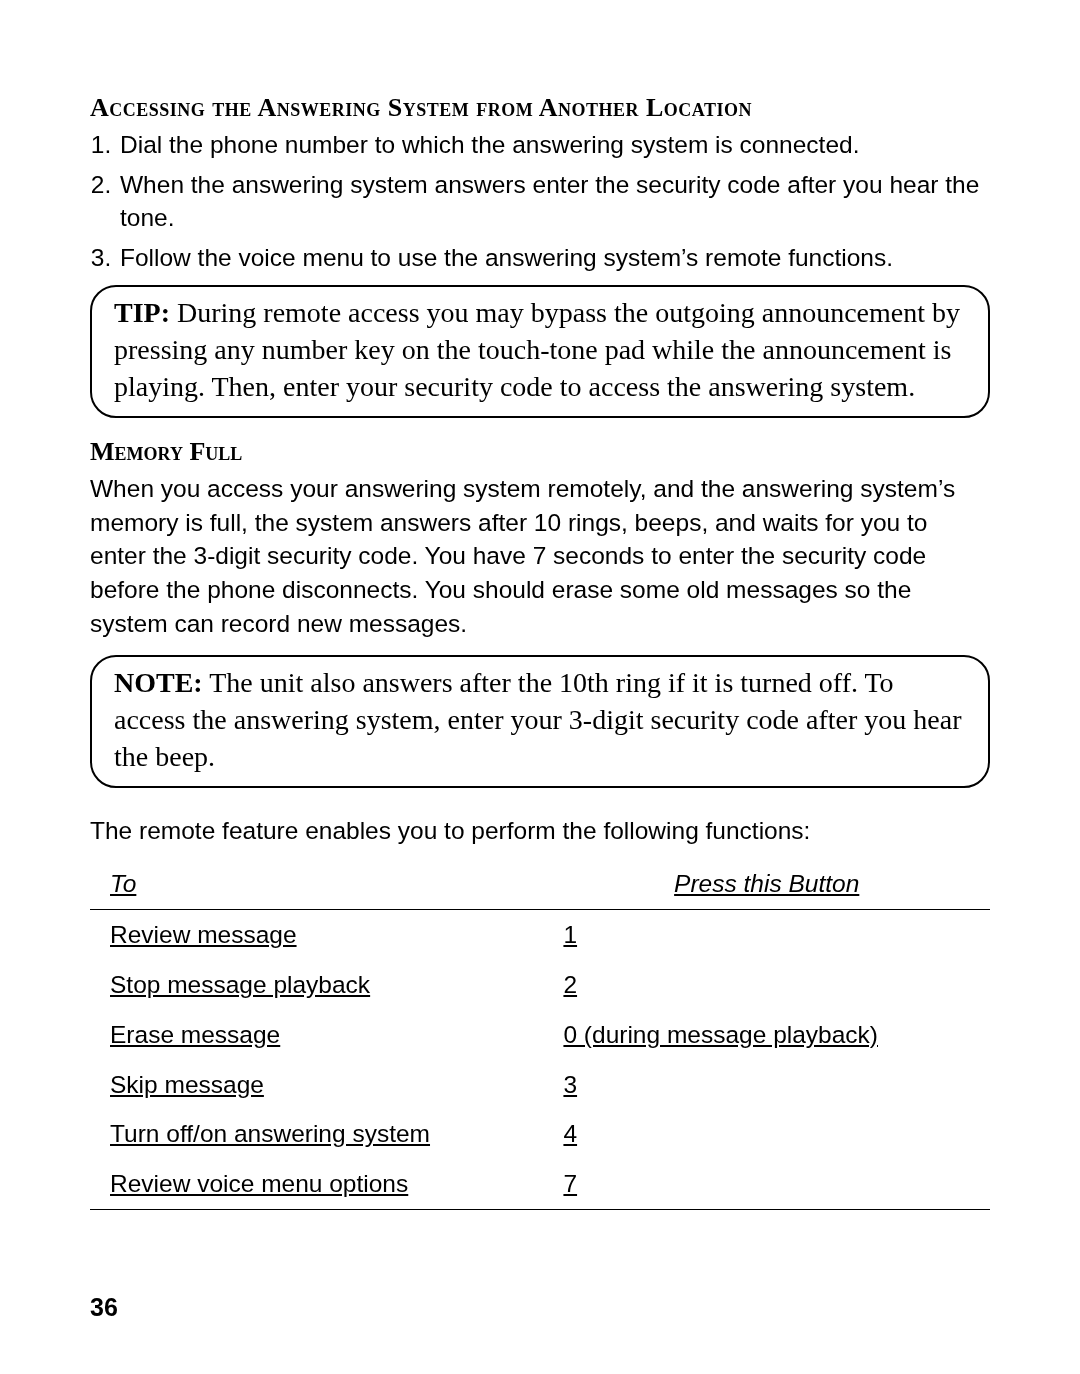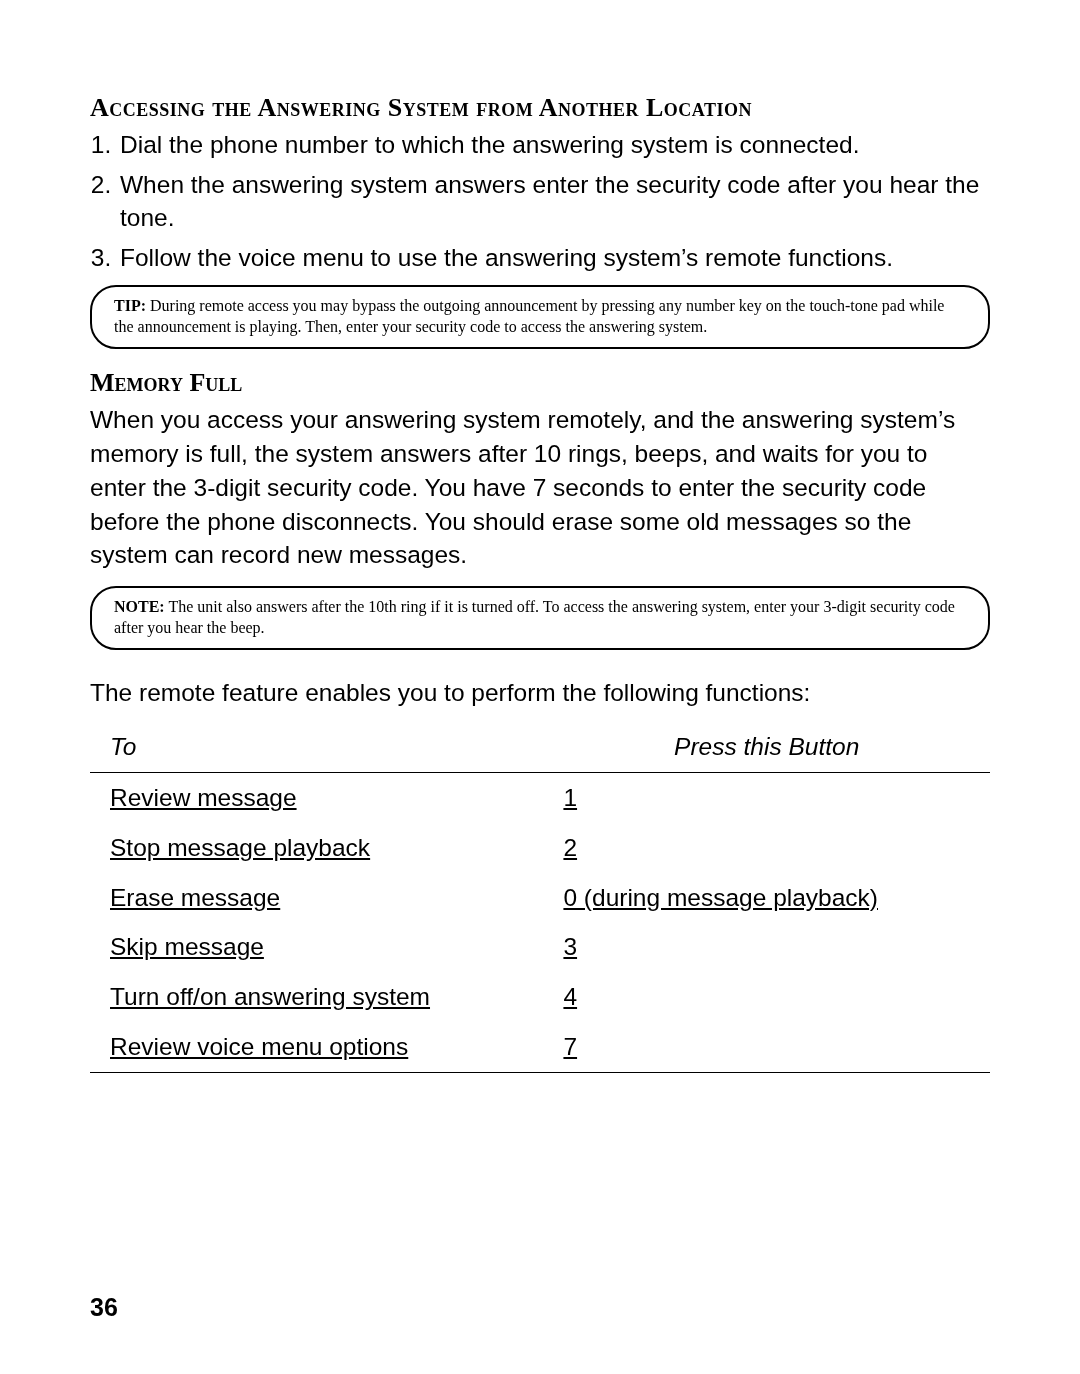--- a/index.html
+++ b/index.html
@@ -29,39 +29,40 @@
   }
   .para { margin: 0 0 14px 0; }
   .steps { margin: 0 0 10px 0; padding-left: 28px; }
   .steps li { padding-left: 2px; margin-bottom: 6px; }
   .steps li::marker { font-size: 24.5px; }
   .callout {
     border: 2px solid #000;
     border-radius: 26px;
     padding: 8px 22px 10px 22px;
     margin: 6px 0 16px 0;
-    font-size: 16px;
+    font-size: 28px;
     line-height: 1.32;
   }
   .callout strong { font-weight: bold; }
   .sub-head {
     font-family: Georgia, "Times New Roman", serif;
     font-variant: small-caps;
     font-weight: bold;
     font-size: 26px;
     margin: 6px 0 2px 0;
   }
   .lead-in { margin: 26px 0 14px 0; }
   .func-table { width: 100%; border-collapse: collapse; font-size: 24.5px; }
   .func-table th {
     font-style: italic;
     font-weight: normal;
     text-align: left;
     padding: 6px 20px 8px 20px;
     border-bottom: 1.5px solid #000;
+    text-decoration: underline;
   }
   .func-table th:nth-child(2) { text-align: center; }
   .func-table td {
     padding: 8px 20px 8px 20px;
     text-decoration: underline;
   }
   .func-table tbody tr:last-child td {
     border-bottom: 1.5px solid #000;
   }
   .page-num {

